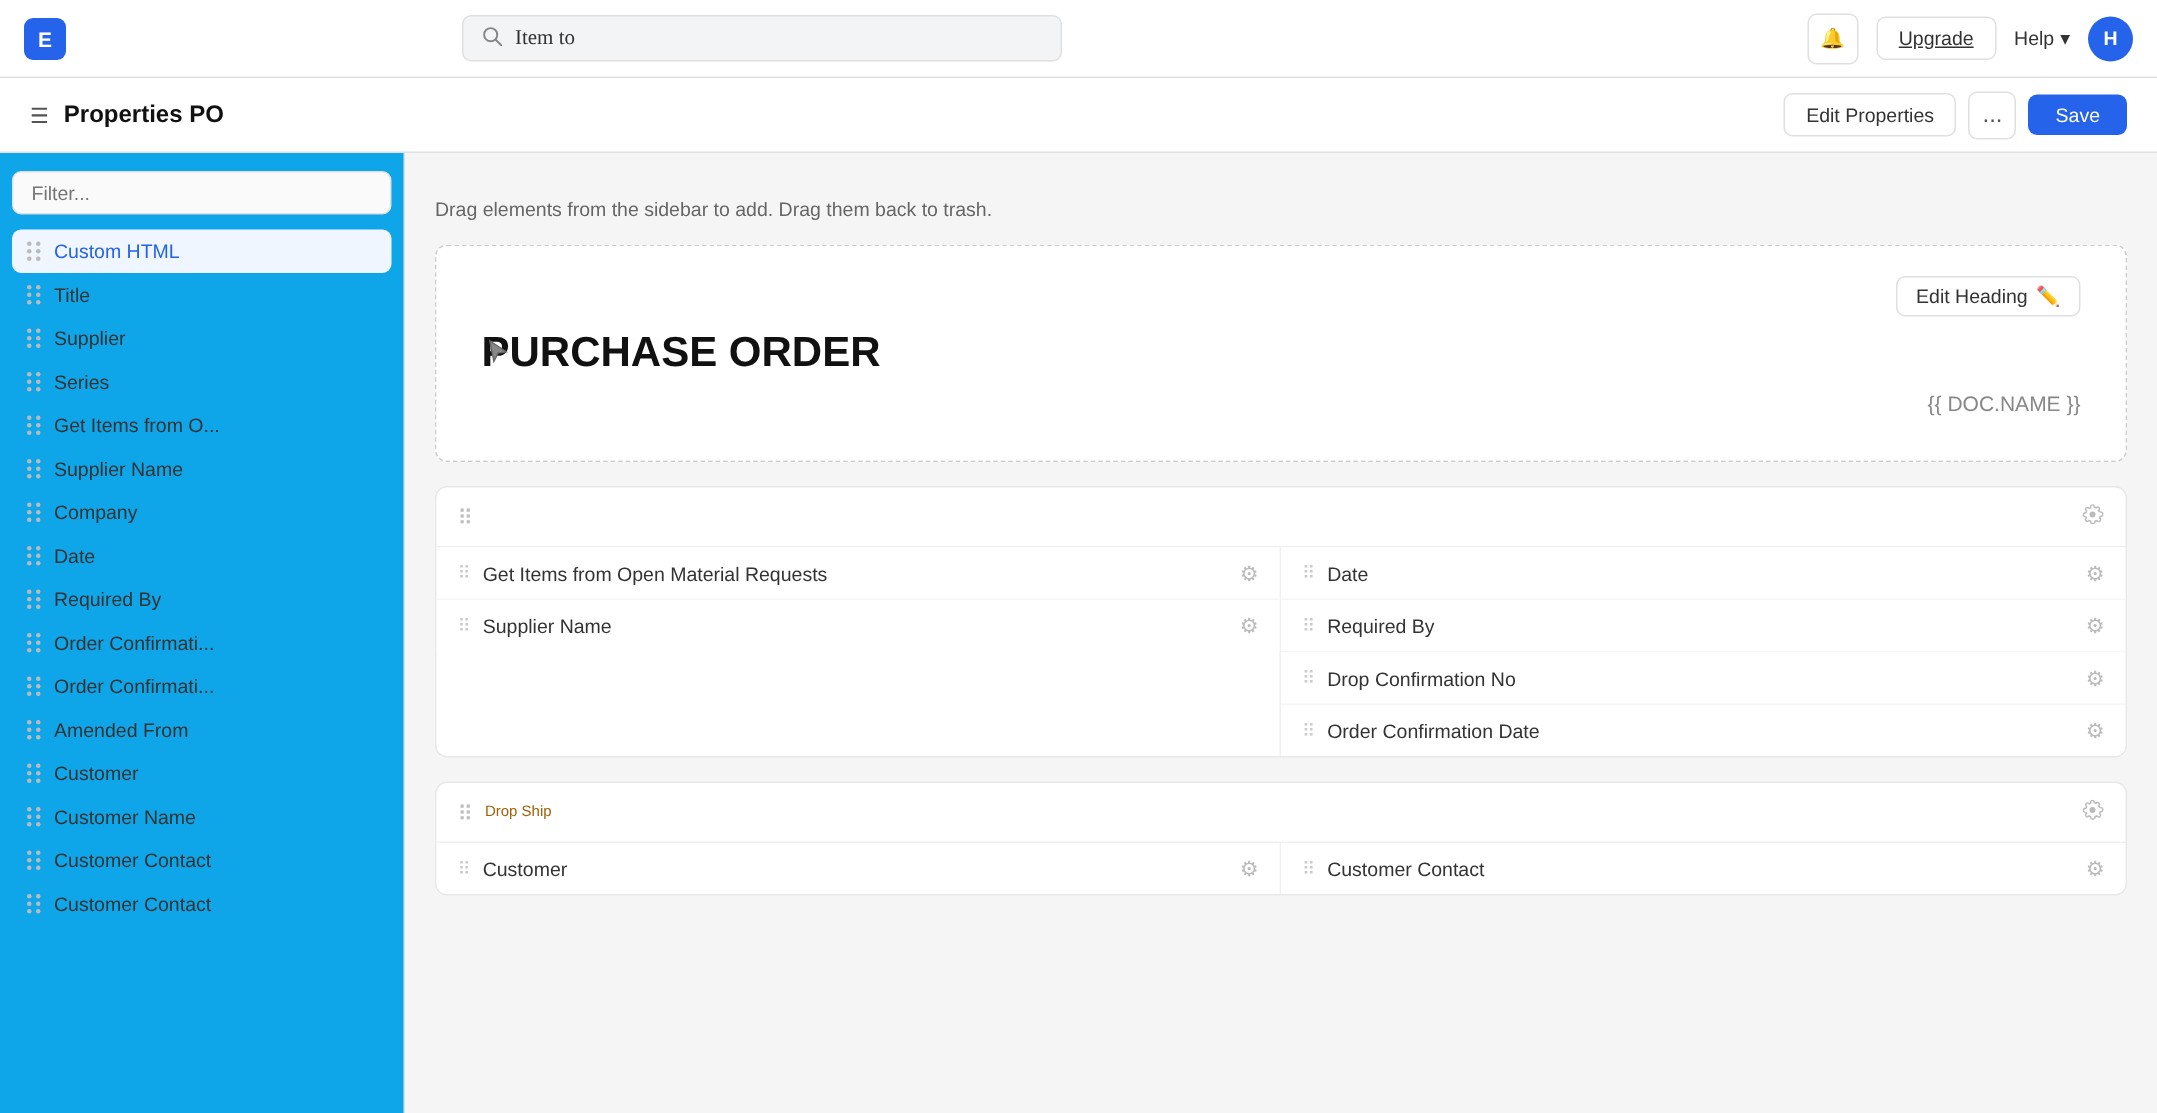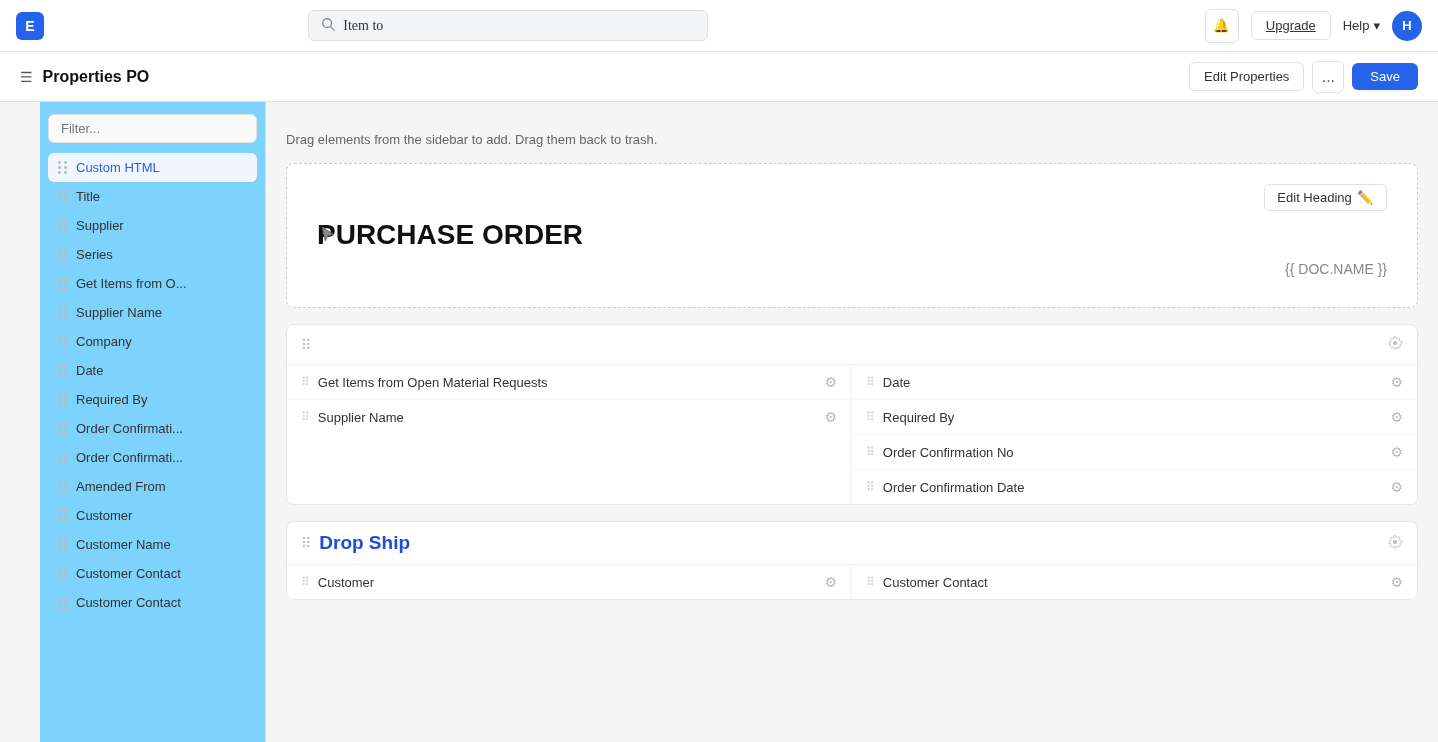--- a/index.html
+++ b/index.html
@@ -76,22 +76,22 @@
       padding: 6px 18px; cursor: pointer; font-size: 13px; font-weight: 500;
     }
 
     
     .layout {
       display: flex; margin-top: 102px; height: calc(100vh - 102px);
     }
 
     
     .sidebar {
-      width: 226px; background: #7dd3fc; border-right: 1px solid #e0e0e0;
-      overflow-y: auto; padding: 12px 8px; flex-shrink: 0; margin-left: 40px;
+      width: 270px; background: #0ea5e9; border-right: 1px solid #e0e0e0;
+      overflow-y: auto; padding: 12px 8px; flex-shrink: 0;
     }
     .sidebar-filter {
       width: 100%; border: 1px solid #e0e0e0; border-radius: 6px;
       padding: 6px 12px; font-size: 13px; color: #999; margin-bottom: 10px;
       background: #fafafa; outline: none;
     }
     .sidebar-item {
       display: flex; align-items: center; gap: 8px;
       padding: 7px 10px; border-radius: 6px; cursor: pointer; color: #333;
       font-size: 13px;
@@ -145,21 +145,21 @@
     }
     .section-header {
       display: flex; align-items: center; padding: 10px 14px;
       border-bottom: 1px solid #f0f0f0;
       justify-content: space-between;
     }
     .section-header-left {
       display: flex; align-items: center; gap: 8px;
     }
     .section-title {
-      font-size: 19px; font-weight: 700; color: #1d4ed8;
+      font-size: 10px; font-weight: 400; color: #a16207;
     }
     .section-body {
       display: grid; grid-template-columns: 1fr 1fr; gap: 0;
     }
     .field-row {
       display: flex; align-items: center; justify-content: space-between;
       padding: 9px 14px; border-bottom: 1px solid #f5f5f5;
       background: #fff;
     }
     .field-row:last-child { border-bottom: none; }
@@ -462,21 +462,21 @@
           <div class="field-row">
             <div class="field-row-left">
               <span style="color:#ccc; cursor:grab; font-size:12px;">⠿</span>
               <span class="field-name">Required By</span>
             </div>
             <span class="field-gear">⚙</span>
           </div>
           <div class="field-row">
             <div class="field-row-left">
               <span style="color:#ccc; cursor:grab; font-size:12px;">⠿</span>
-              <span class="field-name">Order Confirmation No</span>
+              <span class="field-name">Drop Confirmation No</span>
             </div>
             <span class="field-gear">⚙</span>
           </div>
           <div class="field-row">
             <div class="field-row-left">
               <span style="color:#ccc; cursor:grab; font-size:12px;">⠿</span>
               <span class="field-name">Order Confirmation Date</span>
             </div>
             <span class="field-gear">⚙</span>
           </div>

